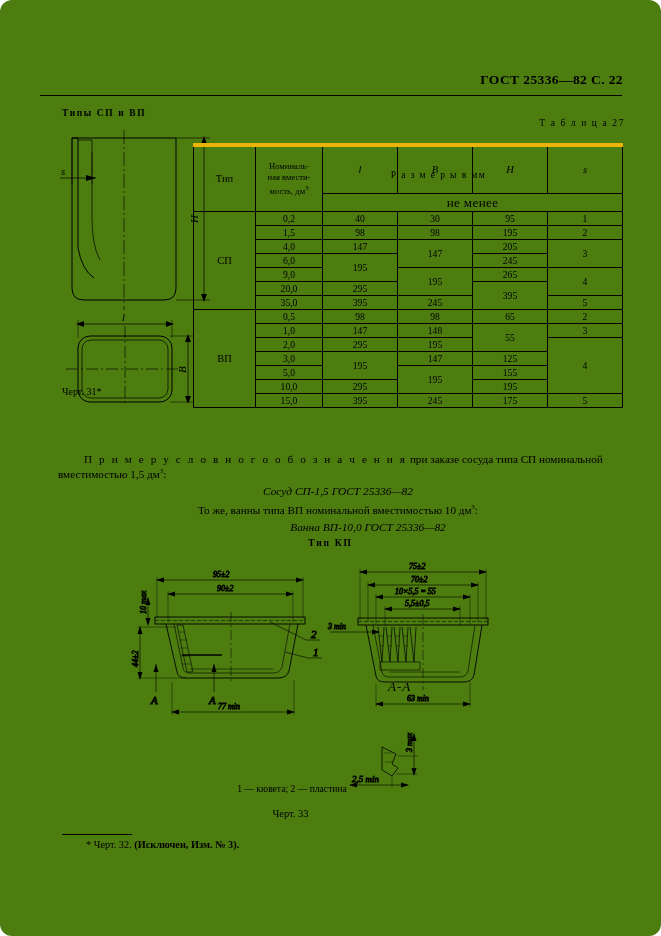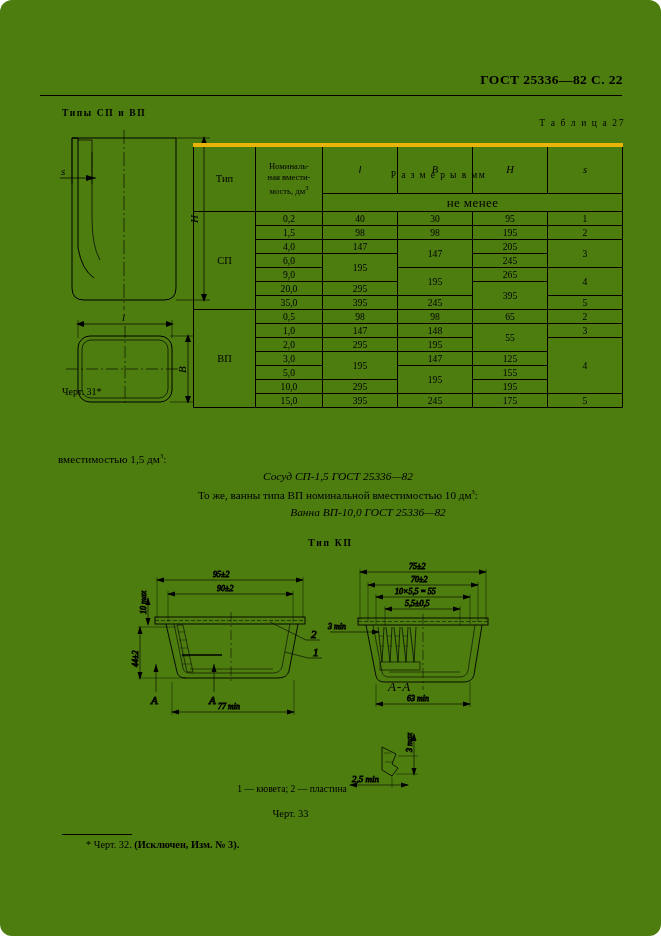--- a/index.html
+++ b/index.html
@@ -345,20 +345,24 @@
         <td>395</td>
         <td>245</td>
         <td>175</td>
         <td>5</td>
       </tr>
     </tbody>
   </table>
 
   <div class="example">
     <div>
+      <span style="display:inline-block;width:26px"></span><span class="spaced">П р и м е р  у с л о в н о г о  о б о з н а ч е н и я</span>
+      <span>при заказе сосуда типа СП номинальной</span>
+    </div>
+    <div>
       <span>вместимостью 1,5 дм</span><sup class="dm">3</sup><span>:</span>
     </div>
     <div class="ctr-it">Сосуд СП-1,5 ГОСТ 25336—82</div>
     <div class="ln2">
       <span class="plain">То же, ванны типа ВП номинальной вместимостью 10 дм</span><sup class="dm">3</sup><span class="plain">:</span>
     </div>
     <div class="ctr-it" style="margin-left:60px">Ванна ВП-10,0 ГОСТ 25336—82</div>
   </div>
 
   <div class="kp-title">Тип КП</div>

